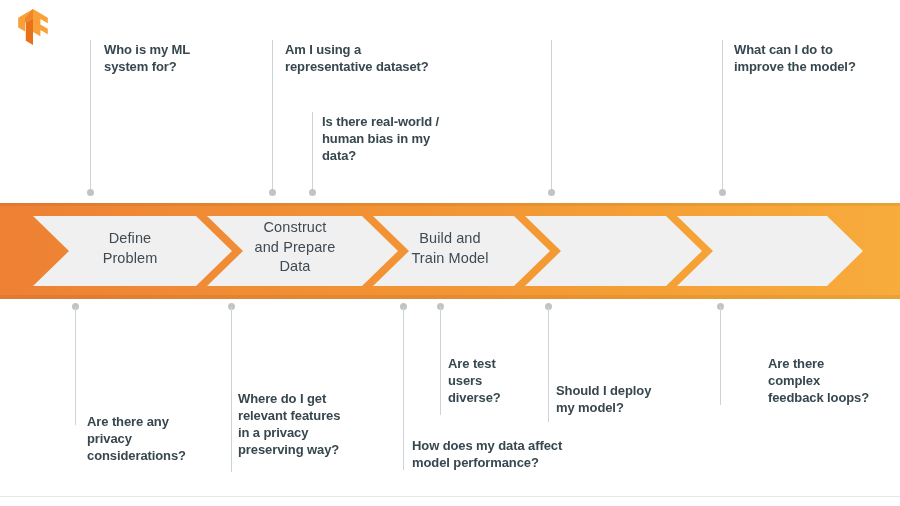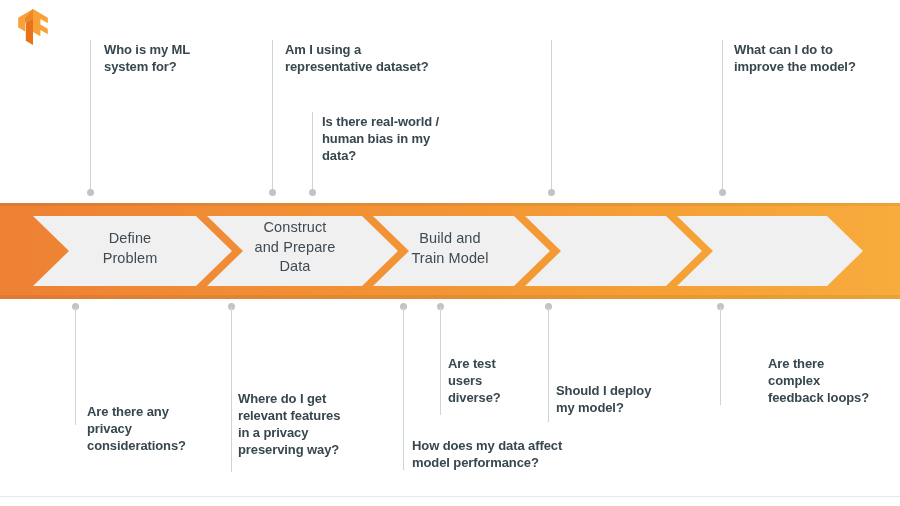--- a/index.html
+++ b/index.html
@@ -184,21 +184,21 @@
 
   <div class="dot" style="left:437px; top:303px;"></div>
   <div class="conn" style="left:440px; top:307px; height:108px;"></div>
 
   <div class="dot" style="left:545px; top:303px;"></div>
   <div class="conn" style="left:548px; top:307px; height:115px;"></div>
 
   <div class="dot" style="left:717px; top:303px;"></div>
   <div class="conn" style="left:720px; top:307px; height:98px;"></div>
 
-  <div class="qtext" style="left:87px; top:403px; width:160px;">Are there any
+  <div class="qtext" style="left:87px; top:413px; width:160px;">Are there any
 privacy
 considerations?</div>
 
   <div class="qtext" style="left:238px; top:390px; width:165px;">Where do I get
 relevant features
 in a privacy
 preserving way?</div>
 
   <div class="qtext" style="left:412px; top:437px; width:230px;">How does my data affect
 model performance?</div>

